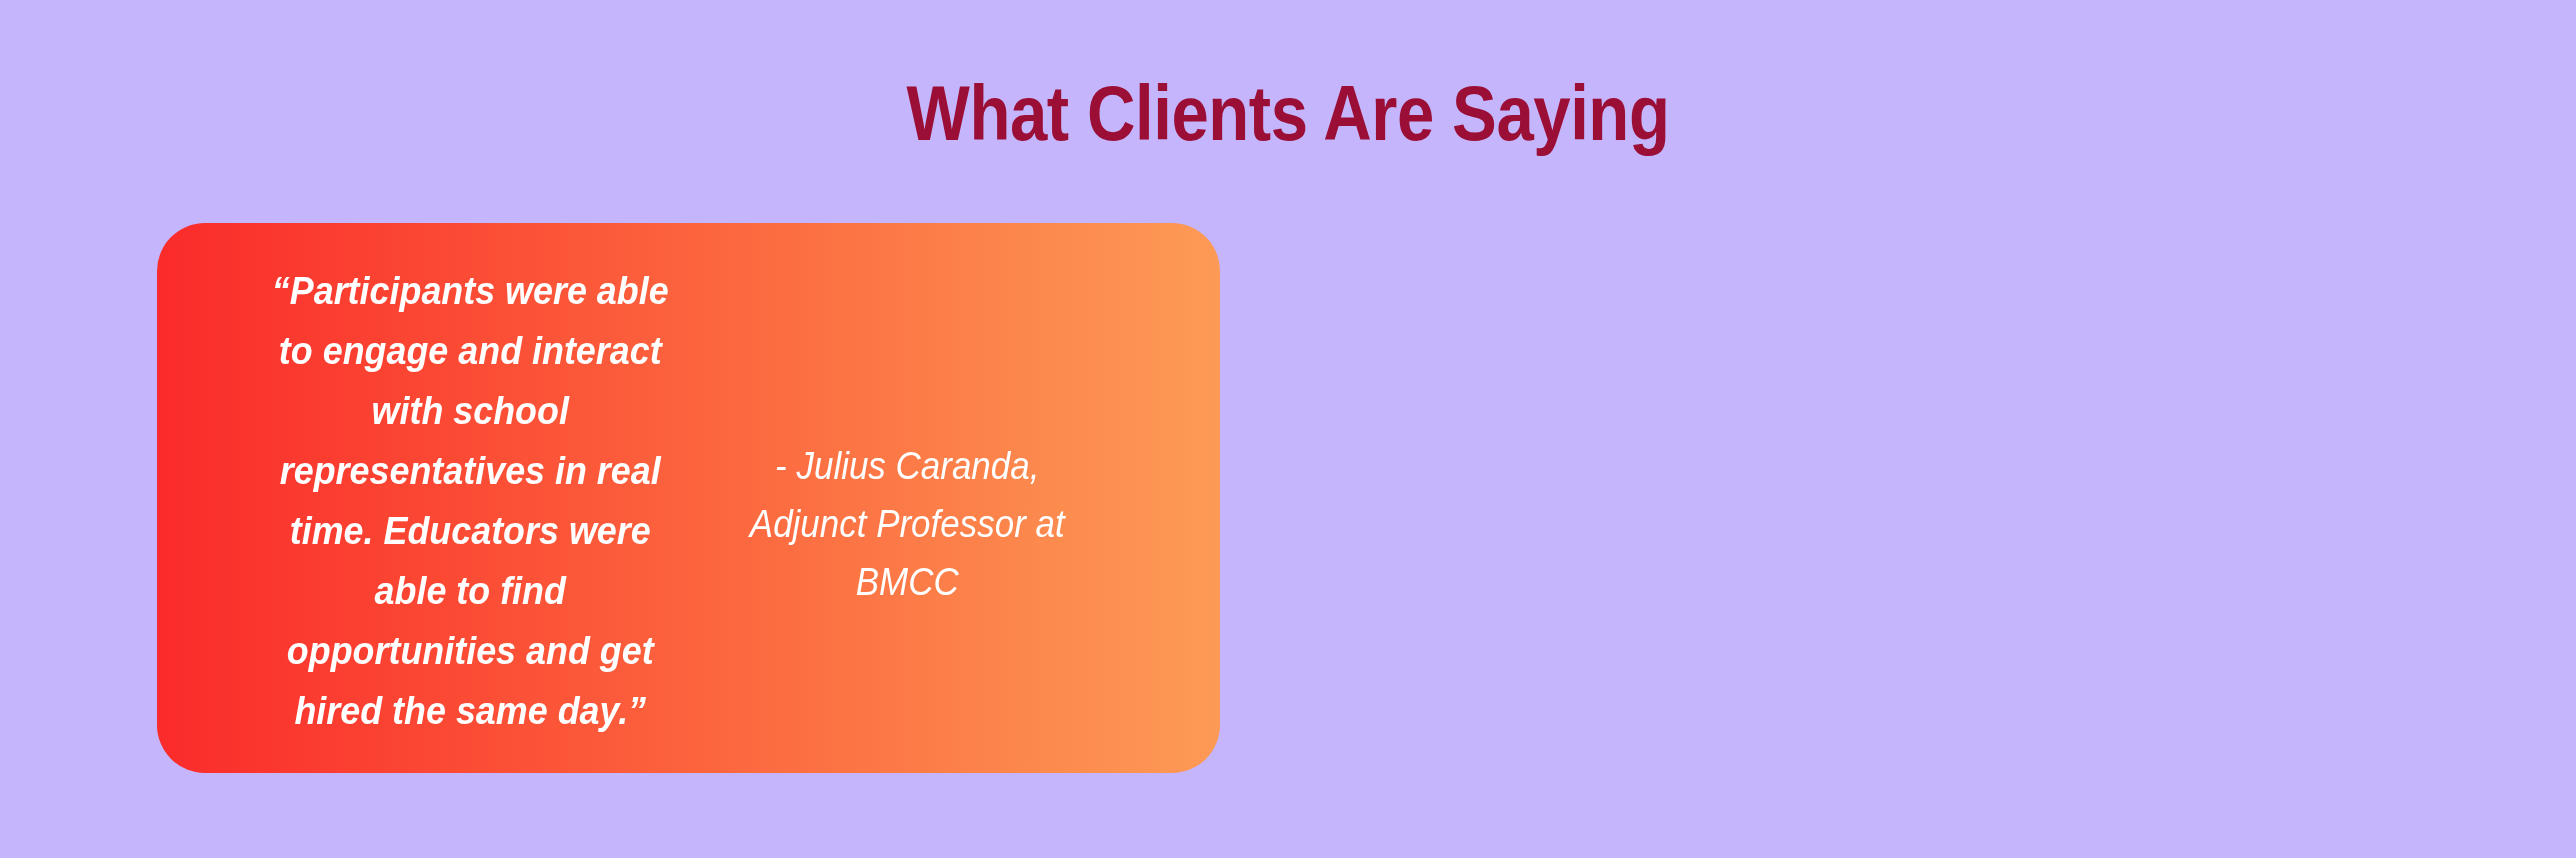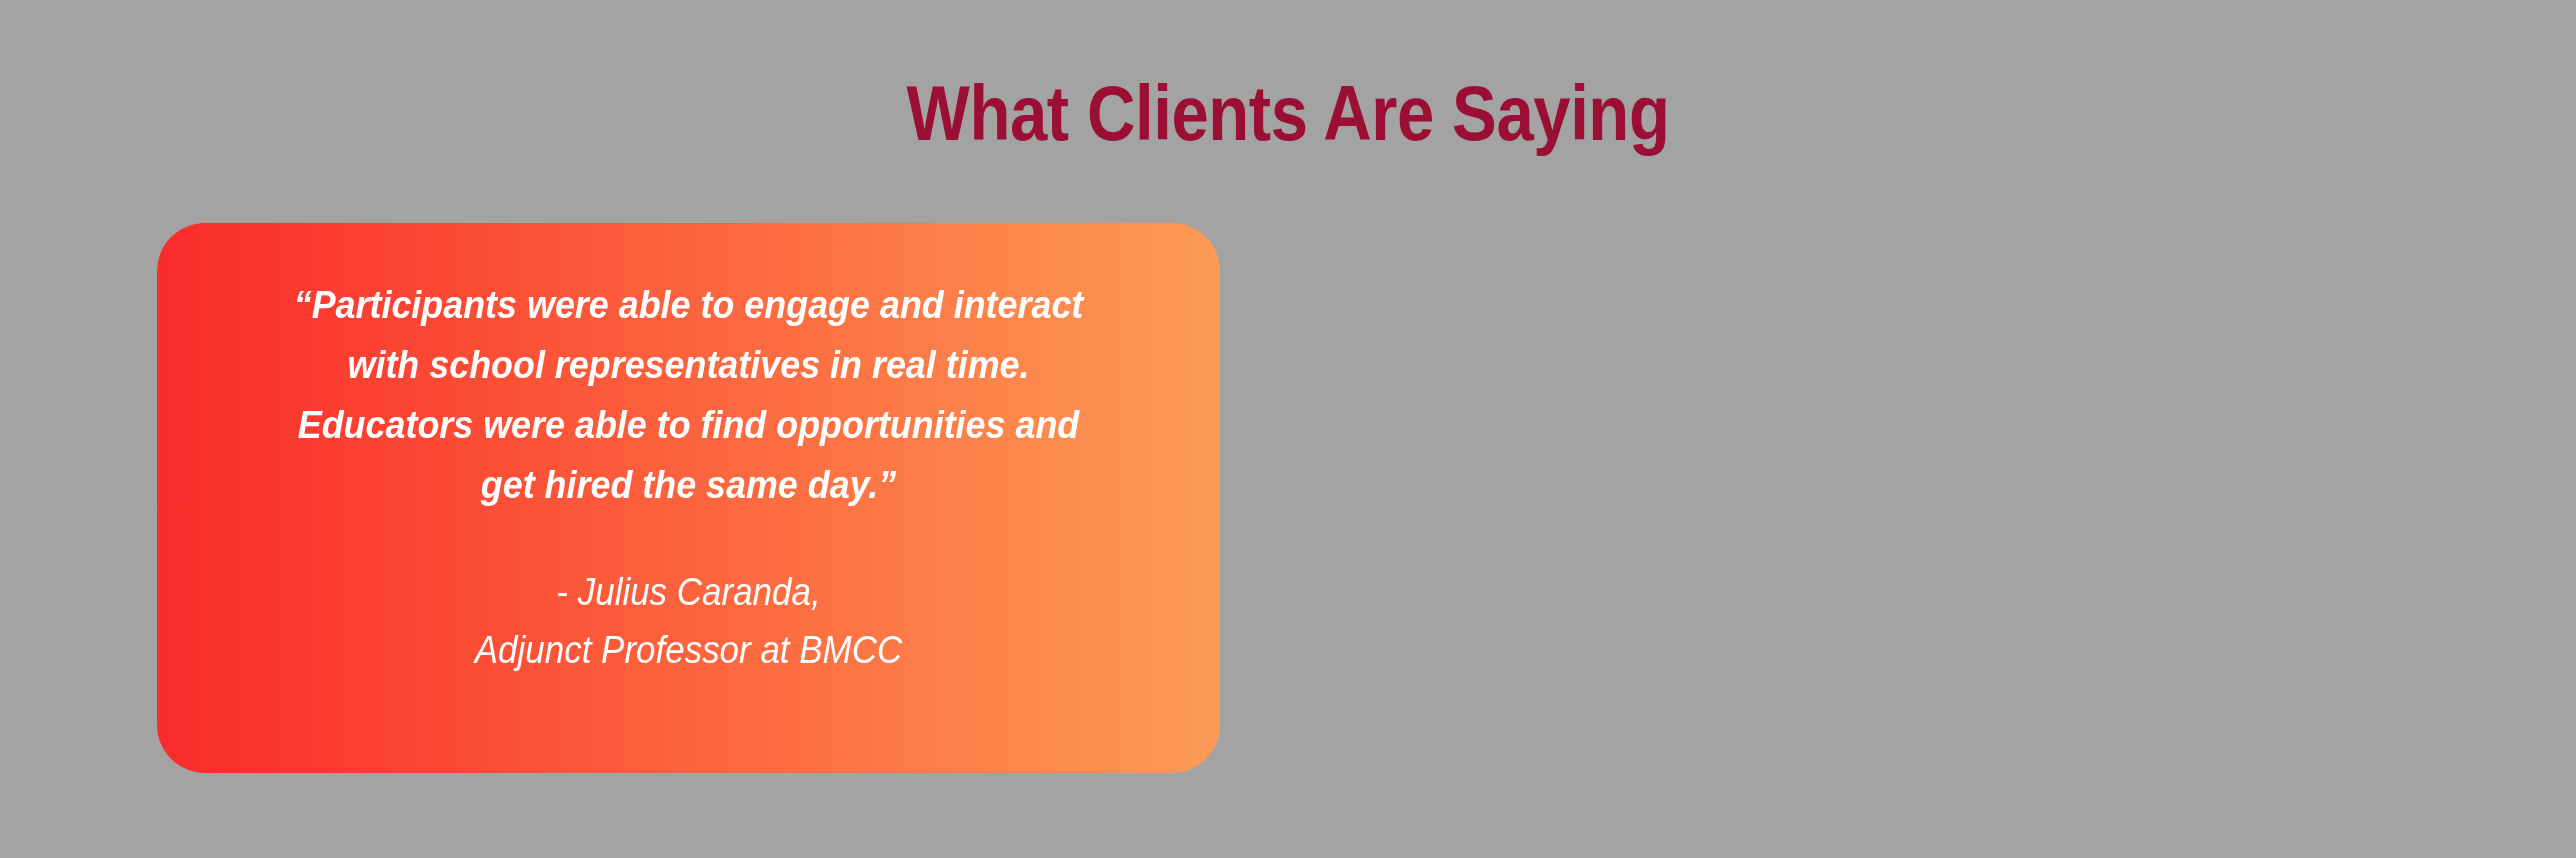--- a/index.html
+++ b/index.html
@@ -11,21 +11,21 @@
     height: 859px;
     background: #ffffff;
     font-family: "Liberation Sans", sans-serif;
     overflow: hidden;
   }
 
   .slide {
     position: relative;
     width: 2576px;
     height: 859px;
-    background: #a3a3a3;
+    background: #c4b5fd;
   }
 
   
   .section-title {
     position: absolute;
     left: 0;
     top: 14px;
     width: 2576px;
     text-align: center;
     color: #9b0e35;
@@ -53,21 +53,21 @@
 
   .testimonial-card {
     position: relative;
     width: 1063px;
     height: 550px;
     border-radius: 48px;
     background: linear-gradient(90deg, #fa2b2b 0%, #fb4a34 28%, #fc6c41 58%, #fc8b4e 85%, #fd9a56 100%);
     box-sizing: border-box;
     padding: 50px 95px 46px 95px;
     display: flex;
-    flex-direction: column;
+    flex-direction: row;
     align-items: center;
     justify-content: flex-start;
     overflow: hidden;
   }
 
   .quote-text {
     color: #ffffff;
     font-family: "Liberation Sans", sans-serif;
     font-weight: 700;
     font-style: italic;

